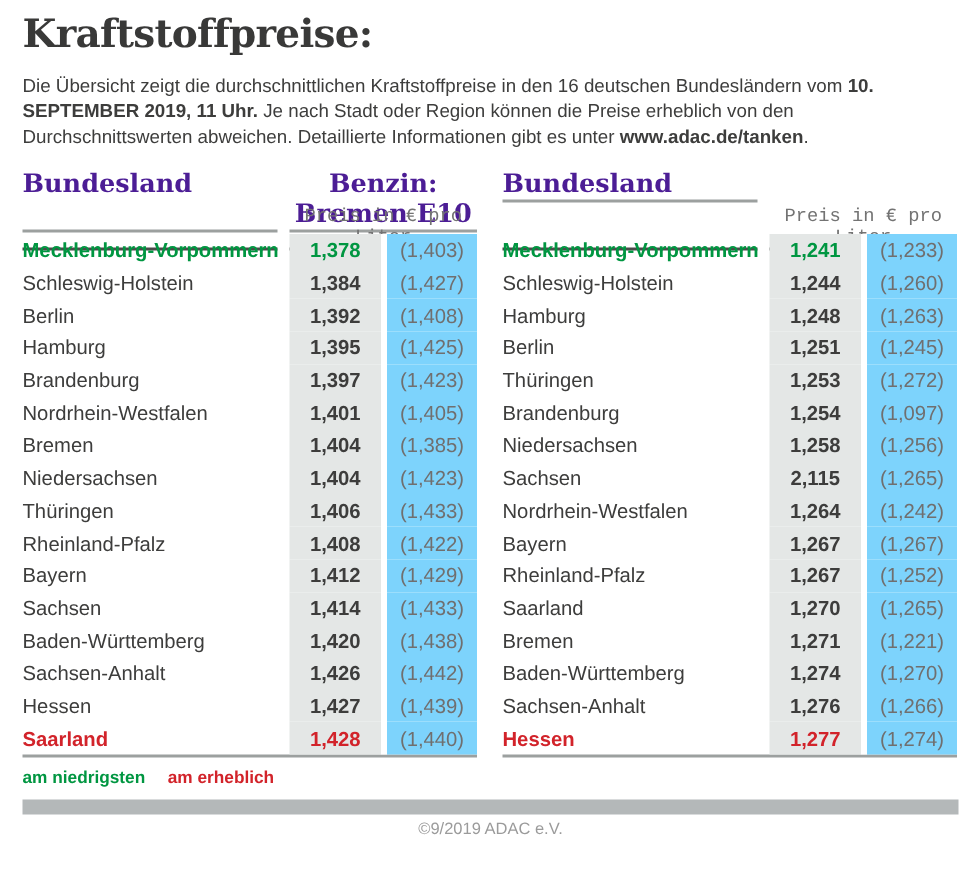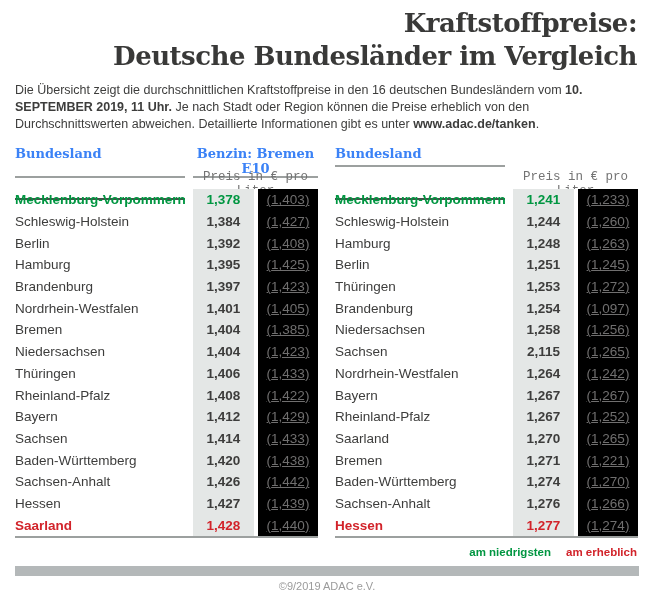--- a/index.html
+++ b/index.html
@@ -15,21 +15,20 @@
 
   
   .title {
     font-family: "DejaVu Serif", serif;
     font-weight: bold;
     font-size: 26px;
     line-height: 33px;
     letter-spacing: -0.5px;
     color: #393938;
     margin-top: 2px;
-    text-align: right;
   }
 
   
   .intro {
     margin-top: 9px;
     font-size: 12.5px;
     line-height: 17px;
     color: #3d3d3c;
     max-width: 624px;
   }
@@ -40,22 +39,22 @@
   .price-table { width: 303px; flex: 0 0 303px; }
 
   .t-grid-row {
     display: grid;
     grid-template-columns: 178px 61px 4px 60px;
   }
   .t-head { height: 22px; }
   .t-head .hcell {
     font-family: "DejaVu Serif", serif;
     font-weight: bold;
-    font-size: 13px;
-    color: #3b82f6;
+    font-size: 17px;
+    color: #4c1d95;
     border-bottom: 2px solid #9ca09f;
     padding-top: 1px;
   }
   .t-head .hcell.name { margin-right: 8px; }
   .t-head .hcell.fuel { grid-column: 2 / 5; text-align: center; }
 
   .t-subhead { height: 22px; }
   .t-subhead .scell { border-bottom: 2px solid #45454434; }
   .t-subhead .scell.name { margin-right: 8px; border-bottom: 2px solid #4b4b4a; }
   .t-subhead .scell.unit {
@@ -74,40 +73,38 @@
   .t-row .name  { font-size: 13.5px; color: #3d3d3c; }
   .t-row .price {
     background: #e4e7e6;
     font-weight: bold;
     font-size: 13.5px;
     justify-content: center;
     color: #3d3d3c;
   }
   .t-row .gap { background: #ffffff; }
   .t-row .prev {
-    background: #000000;
+    background: #7dd3fc;
     font-size: 13.5px;
     color: #706f6f;
     justify-content: center;
-    text-decoration: underline;
   }
   .t-row .prev::before { content: "("; }
   .t-row .prev::after  { content: ")"; }
 
   .t-row.lowest  .name, .t-row.lowest  .price { color: #009641; font-weight: bold; }
   .t-row.highest .name, .t-row.highest .price { color: #d2232a; font-weight: bold; }
 
   
   .legend {
     margin-top: 8px;
     display: flex;
     align-items: baseline;
     gap: 15px;
     font-size: 11.5px;
-    justify-content: flex-end;
   }
   .legend .lowest  { color: #009641; font-weight: bold; }
   .legend .highest { color: #d2232a; font-weight: bold; }
   .legend .note    { color: #6f6f6e; margin-left: 8px; }
 
   
   .footer-bar {
     margin-top: 8px;
     height: 10px;
     width: 624px;
@@ -120,21 +117,20 @@
     font-size: 11px;
     color: #9b9b9b;
   }
 </style>
 </head>
 <body>
 
 <div class="page">
 
   <h1 class="title"><span>Kraftstoffpreise:</span><br>
-    <span>Deutsche Bundesländer im Vergleich</span>
   </h1>
 
   <p class="intro"><span>Die Übersicht zeigt die durchschnittlichen Kraftstoffpreise in den 16 deutschen Bundesländern vom </span><b>10. SEPTEMBER 2019, 11 Uhr.</b><span> Je nach Stadt oder Region können die Preise erheblich von den Durchschnittswerten abweichen. Detaillierte Informationen gibt es unter </span><b>www.adac.de/tanken</b><span>.</span>
   </p>
 
   <div class="tables">
 
     <section class="price-table">
       <div class="t-head t-grid-row">
         <div class="hcell name">Bundesland</div>

